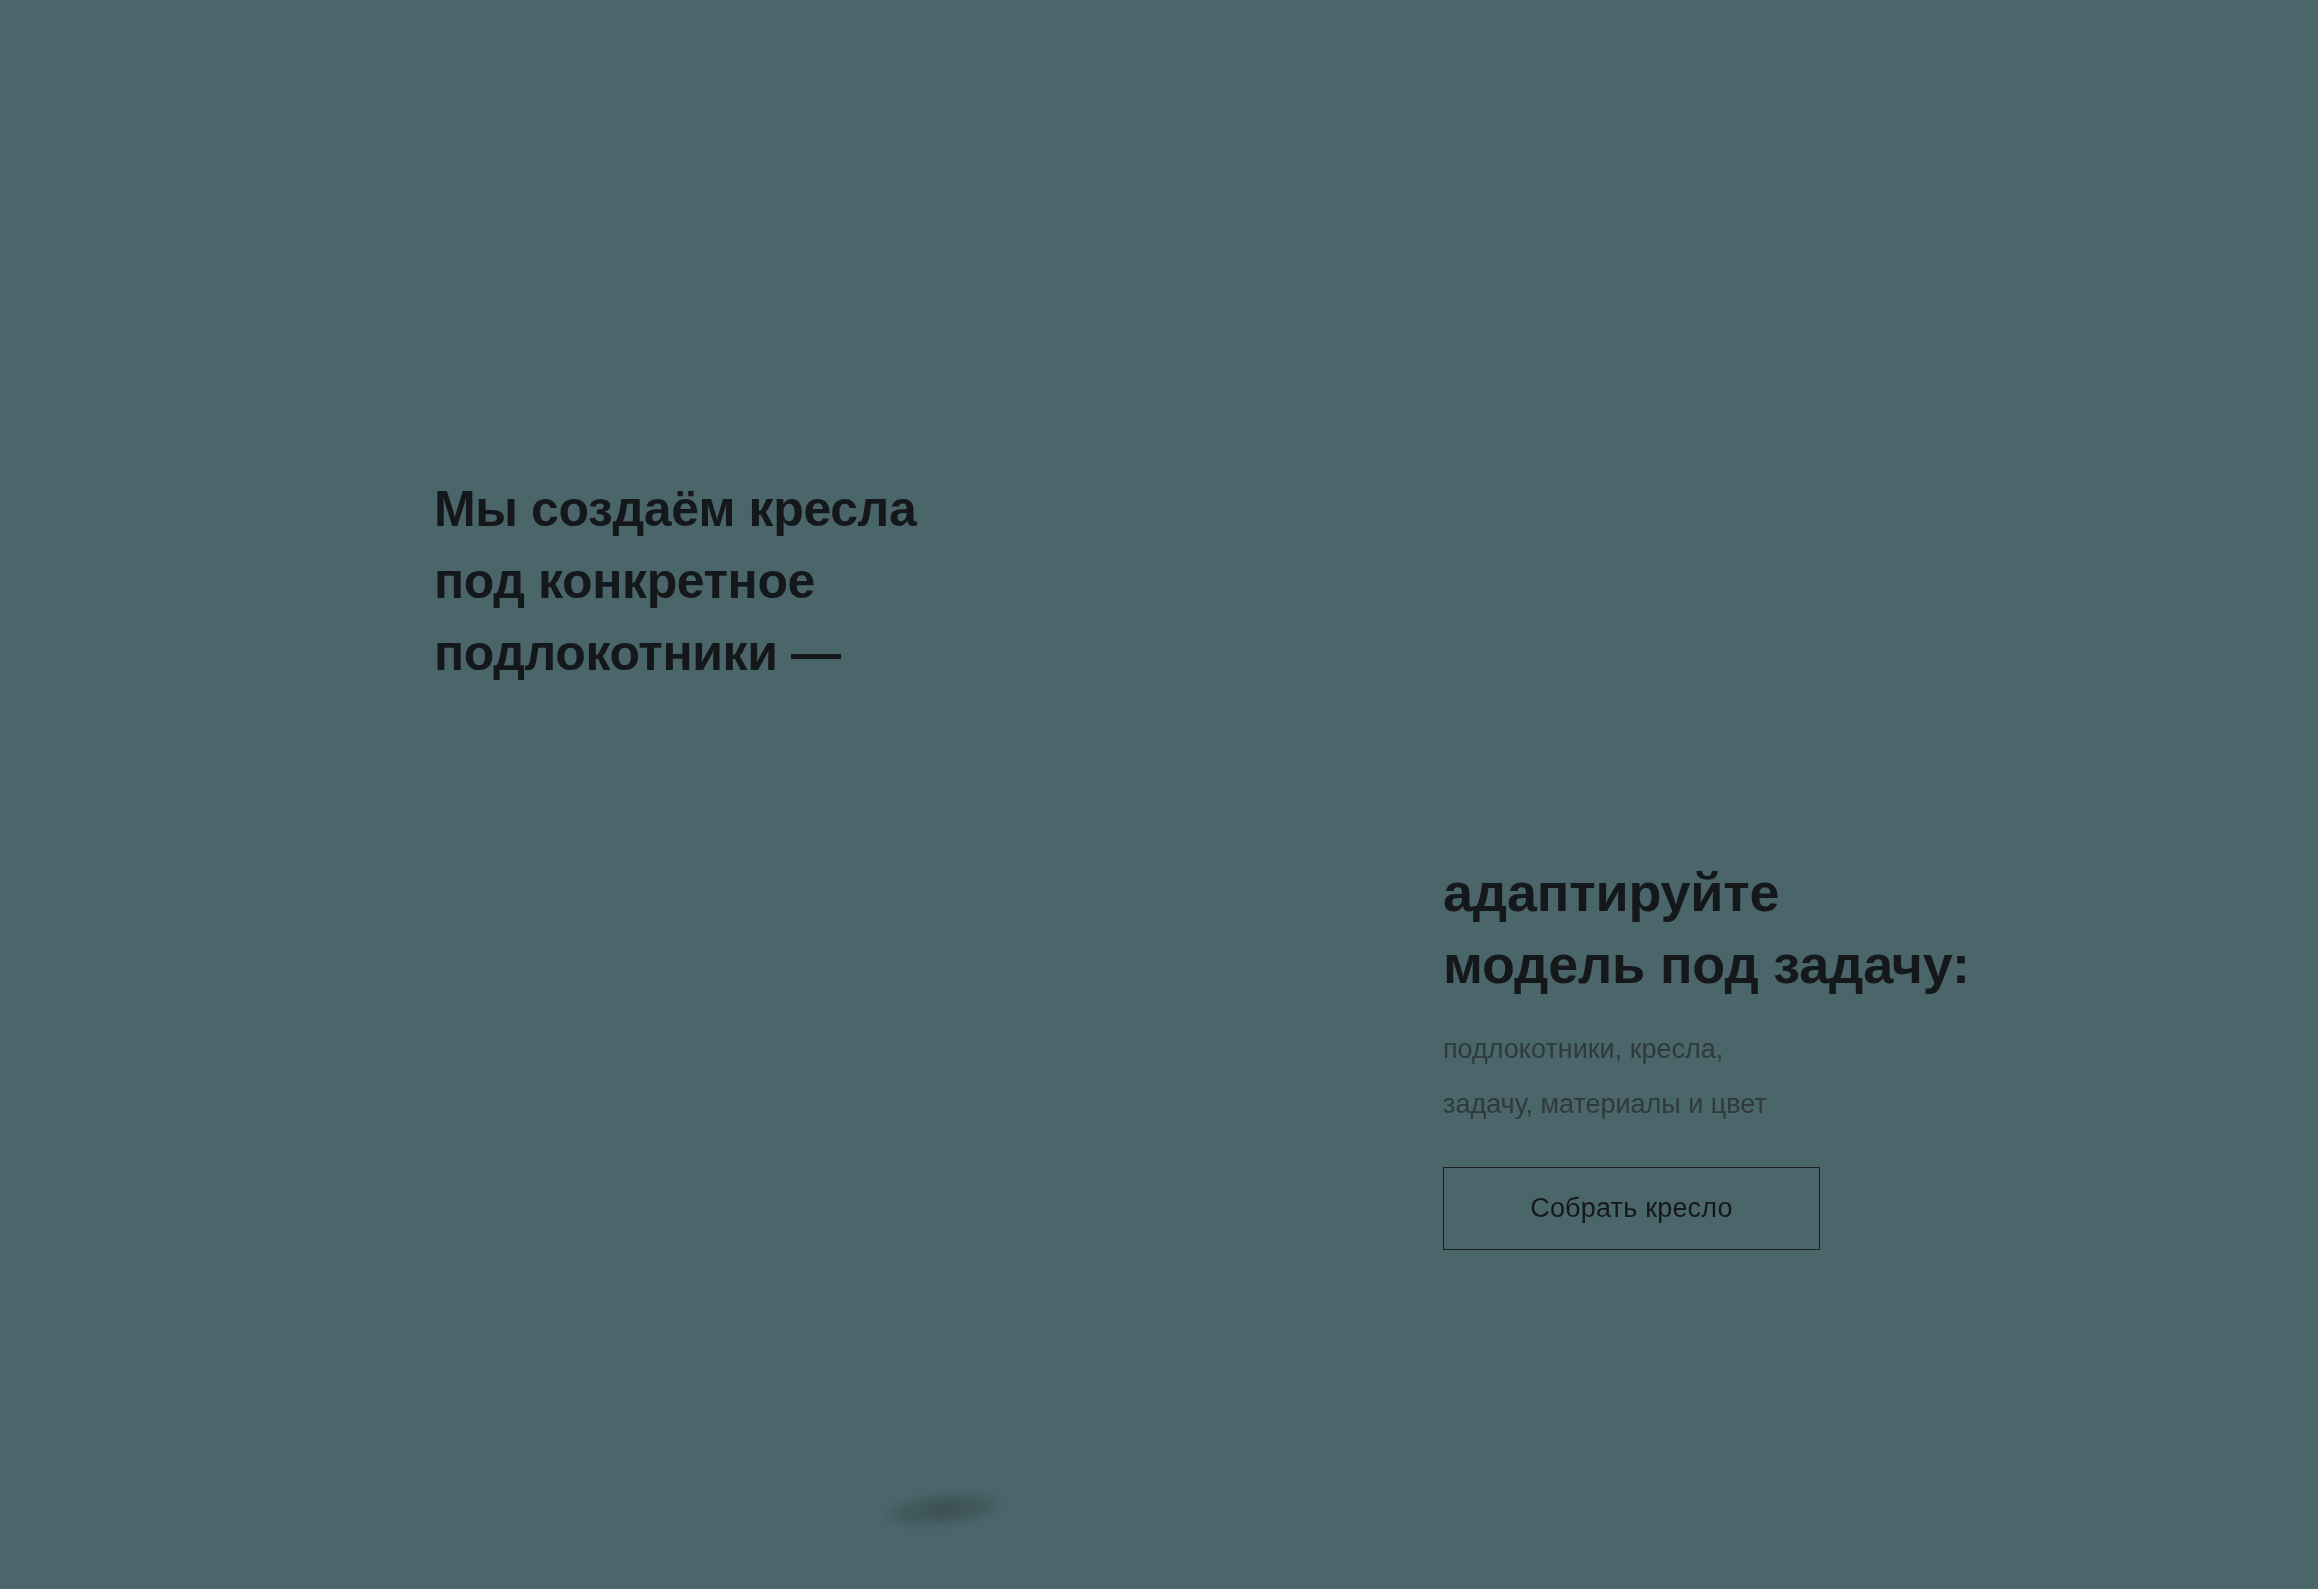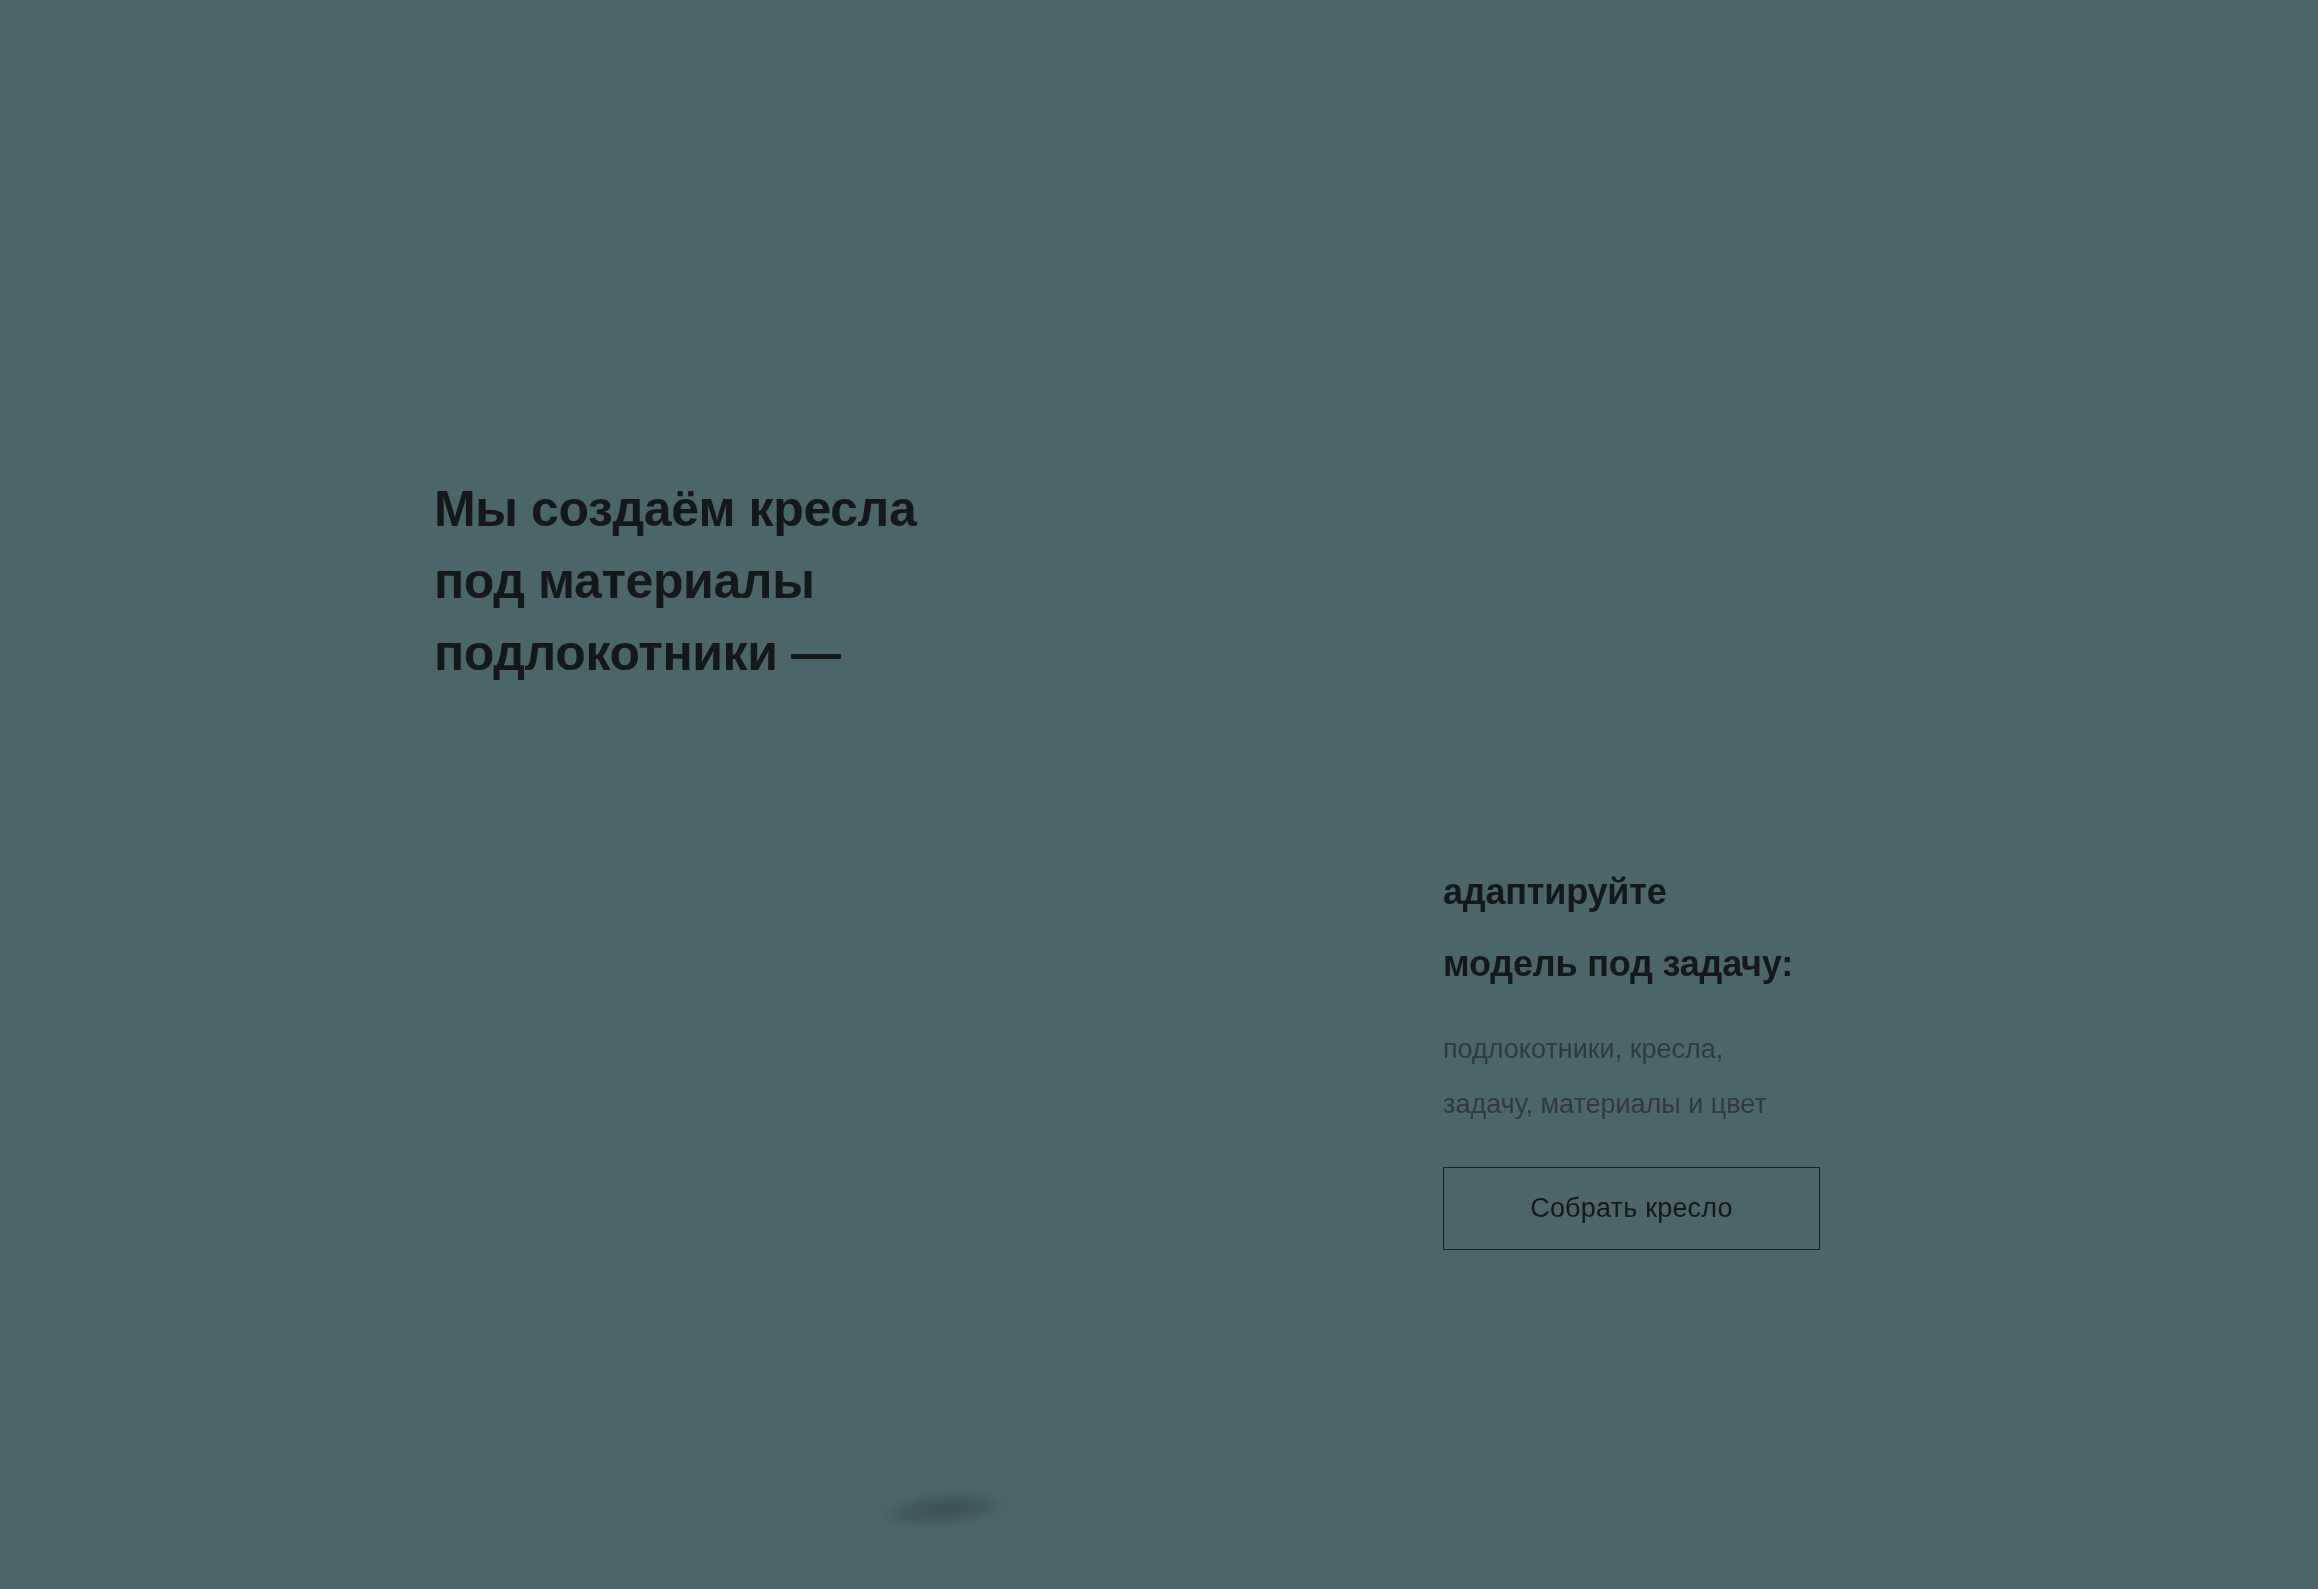--- a/index.html
+++ b/index.html
@@ -42,21 +42,21 @@
 
   
   .headline-right {
     position: absolute;
     left: 1443px;
     top: 856px;
     width: 725px;
   }
   .headline-right .line {
     display: block;
-    font-size: 36px;
+    font-size: 54px;
     line-height: 72px;
     font-weight: 700;
     letter-spacing: -0.2px;
     color: #15181a;
     white-space: nowrap;
   }
 
   .subtext {
     position: absolute;
     left: 1443px;
@@ -108,21 +108,21 @@
     pointer-events: none;
   }
 </style>
 </head>
 <body>
 
 <div class="stage">
 
   <div class="headline-left">
     <span class="line">Мы создаём кресла</span>
-    <span class="line">под материалы</span>
+    <span class="line">под конкретное</span>
     <span class="line">подлокотники —</span>
   </div>
 
   <div class="headline-right">
     <span class="line">адаптируйте</span>
     <span class="line">модель под задачу:</span>
   </div>
 
   <div class="subtext">
     <span class="line">подлокотники, кресла,</span>

